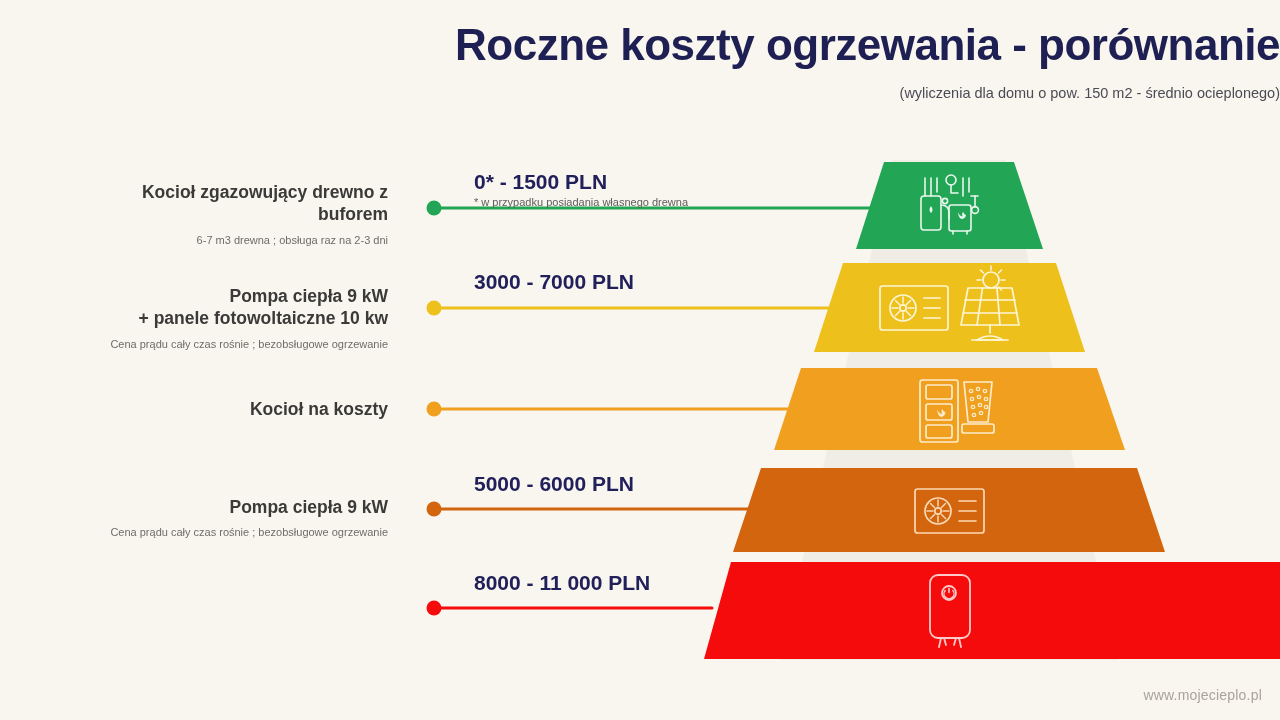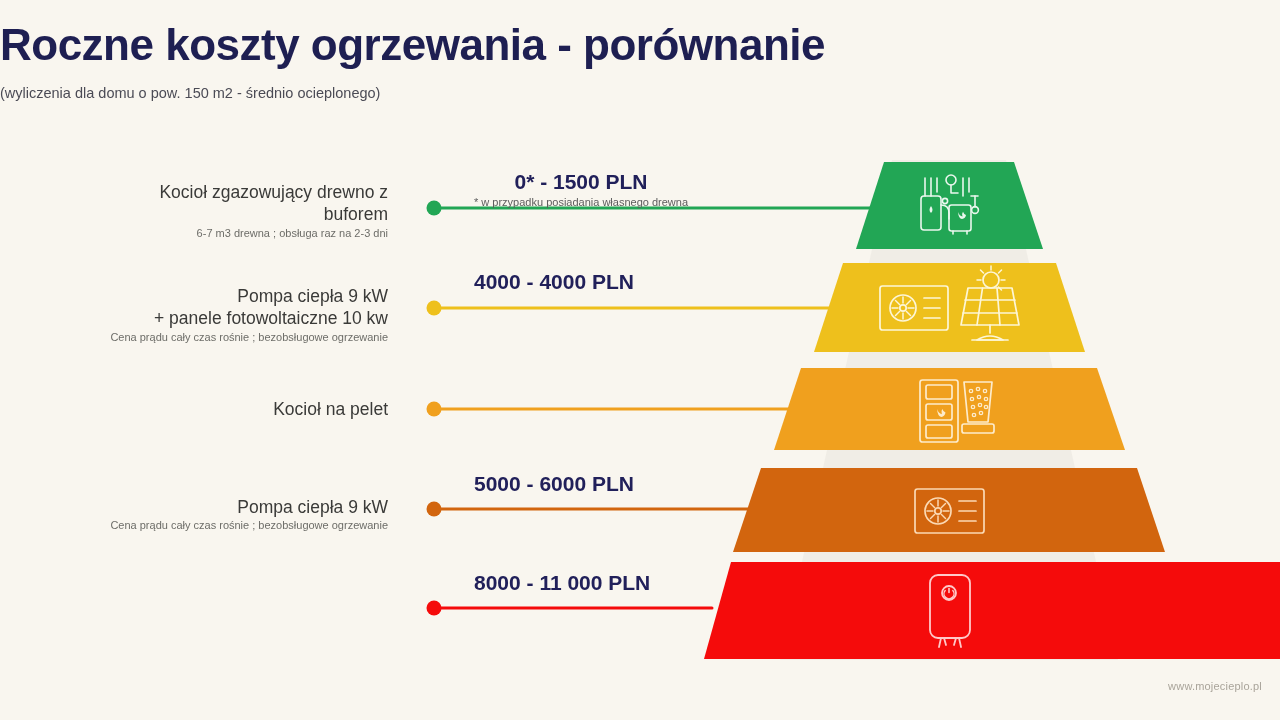--- a/index.html
+++ b/index.html
@@ -12,31 +12,31 @@
   #stage {
     position: relative;
     width: 1280px; height: 720px;
     background: #F9F6EF;
   }
 
   
   #title {
     position: absolute;
     left: 0; top: 20px; width: 1280px;
-    text-align: left;
+    text-align: right;
     font-size: 44px;
     font-weight: 700;
     letter-spacing: -0.5px;
     color: #1E1F52;
     line-height: 1.15;
   }
   #subtitle {
     position: absolute;
     left: 0; top: 85px; width: 1280px;
-    text-align: left;
+    text-align: right;
     font-size: 14.5px;
     font-weight: 400;
     color: #4B4B55;
   }
 
   
   #pyramid-svg {
     position: absolute;
     left: 0; top: 0;
     width: 1280px; height: 720px;
@@ -45,57 +45,57 @@
 
   
   .row-label {
     position: absolute;
     right: 892px;     
     width: 320px;
     text-align: right;
   }
   .row-label .name {
     font-size: 17.5px;
-    font-weight: 400;
+    font-weight: 700;
     color: #3A3A38;
     line-height: 1.28;
     white-space: pre-line;
   }
   .row-label .sub {
+    margin-top: 7px;
     font-size: 11px;
     font-weight: 400;
     color: #6D6D68;
     line-height: 1.3;
   }
 
   
   .price-block {
     position: absolute;
     left: 474px;
-    text-align: center;
   }
   .price-block .price {
     font-size: 21px;
     font-weight: 700;
     color: #21205A;
     white-space: pre;
     line-height: 1.1;
   }
   .price-block .note {
     margin-top: 3px;
     font-size: 11px;
     font-weight: 400;
     color: #5C5C5C;
   }
 
   
   #footer {
     position: absolute;
-    right: 18px; bottom: 28px;
-    font-size: 11px;
+    right: 18px; bottom: 17px;
+    font-size: 14px;
     color: #A9A49A;
     letter-spacing: 0.2px;
   }
 </style>
 </head>
 <body>
 
 <div id="stage">
 
   <h1 id="title">Roczne koszty ogrzewania - porównanie</h1>
@@ -271,36 +271,36 @@
     <div class="sub">6-7 m3 drewna ; obsługa raz na 2-3 dni</div>
   </div>
 
   <div class="row-label" style="top:285px;">
     <div class="name">Pompa ciepła 9 kW
 + panele fotowoltaiczne 10 kw</div>
     <div class="sub">Cena prądu cały czas rośnie ; bezobsługowe ogrzewanie</div>
   </div>
 
   <div class="row-label" style="top:398px;">
-    <div class="name">Kocioł na pelet</div>
+    <div class="name">Kocioł na koszty</div>
   </div>
 
   <div class="row-label" style="top:496px;">
     <div class="name">Pompa ciepła 9 kW</div>
     <div class="sub">Cena prądu cały czas rośnie ; bezobsługowe ogrzewanie</div>
   </div>
 
 
   <div class="price-block" style="top:170px;">
     <div class="price">0* - 1500 PLN</div>
     <div class="note">* w przypadku posiadania własnego drewna</div>
   </div>
 
   <div class="price-block" style="top:270px;">
-    <div class="price">4000 - 4000 PLN</div>
+    <div class="price">3000 - 7000 PLN</div>
   </div>
 
 
   <div class="price-block" style="top:472px;">
     <div class="price">5000 - 6000 PLN</div>
   </div>
 
   <div class="price-block" style="top:571px;">
     <div class="price">8000 - 11 000 PLN</div>
   </div>

